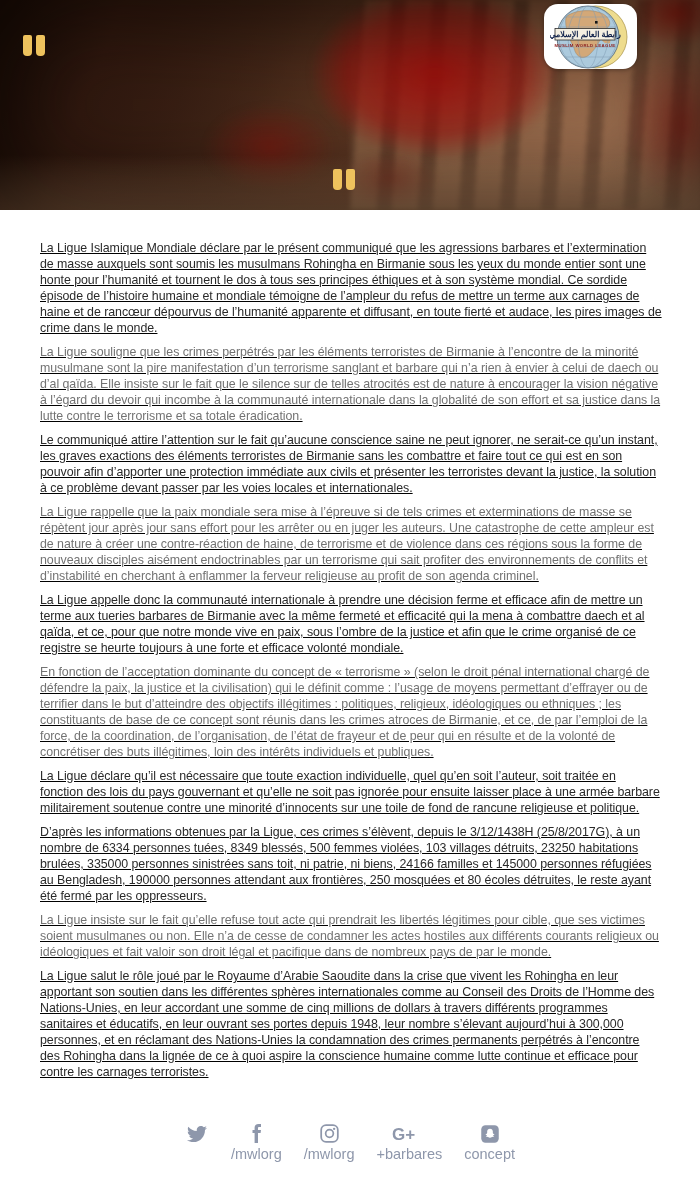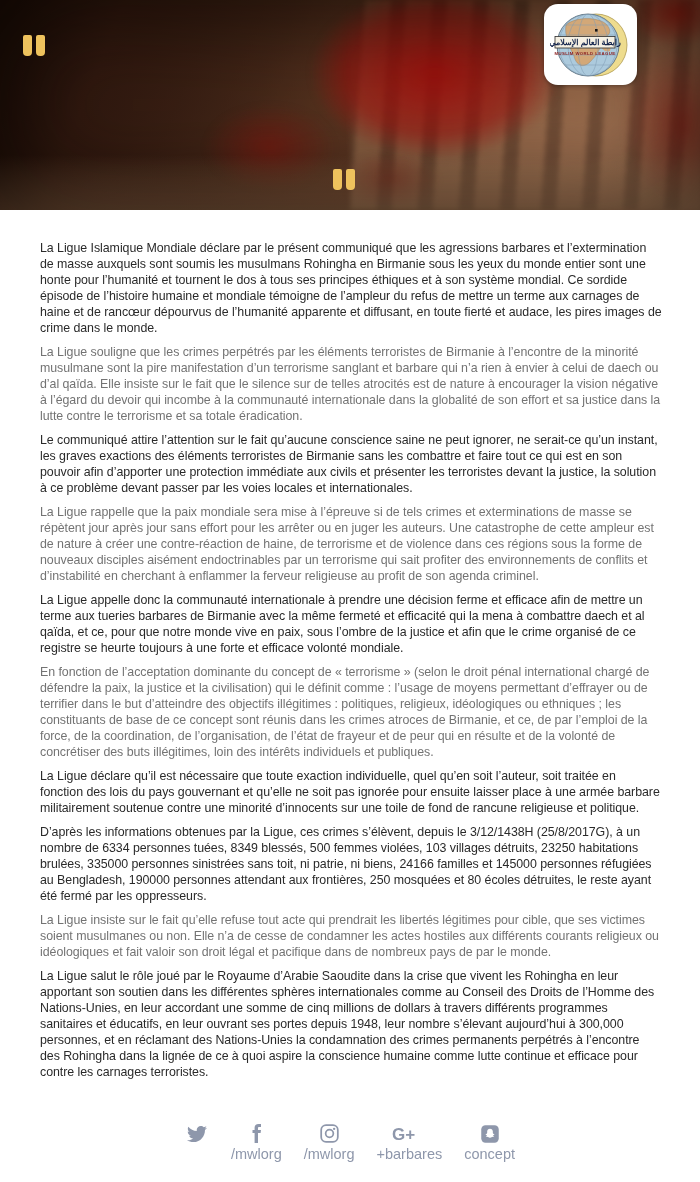--- a/index.html
+++ b/index.html
@@ -32,26 +32,26 @@
   .qmark{position:absolute;display:flex;gap:4px;}
   .qmark i{display:block;width:9px;height:21px;background:#eec25d;border-radius:2px 2px 4px 4px;}
   .qmark.open{left:23px;top:35px;}
   .qmark.close{left:333px;top:169px;}
 
   .quote{position:absolute;left:38px;top:47px;width:370px;margin:0;
          font-family:"DejaVu Serif",serif;font-weight:bold;font-size:21.5px;line-height:27.6px;
          color:#f8f2e7;white-space:pre-line;letter-spacing:.2px;
          text-shadow:0 2px 3px rgba(0,0,0,.65), 1px 1px 1px rgba(0,0,0,.5);}
 
-  .logo{position:absolute;left:544px;top:4px;width:93px;height:81px;background:#fff;
+  .logo{position:absolute;left:544px;top:4px;width:93px;height:65px;background:#fff;
         border-radius:14px;box-shadow:0 1px 4px rgba(0,0,0,.35);
         display:flex;align-items:center;justify-content:center;}
 
   
-  .content{position:absolute;left:40px;top:240px;width:622px;}
+  .content{position:absolute;left:40px;top:240px;width:622px;text-decoration:underline;}
   .content p{margin:0 0 8px 0;font-size:12.4px;line-height:16px;letter-spacing:-0.05px;text-align:left;}
   .tone-black{color:#2a2a2a;}
   .tone-accent{color:#737373;}
 
   
   .footer{position:absolute;left:0;top:1112px;width:700px;height:70px;background:#fff;z-index:6;
           display:flex;align-items:flex-start;justify-content:center;padding-top:9px;box-sizing:border-box;color:#8e97ab;}
   .social{display:flex;flex-direction:column;align-items:center;gap:2px;padding:0 11px;cursor:pointer;}
   .social .icn{height:23px;display:flex;align-items:flex-end;justify-content:center;}
   .social .handle{font-size:14.5px;white-space:nowrap;color:#8e97ab;}

